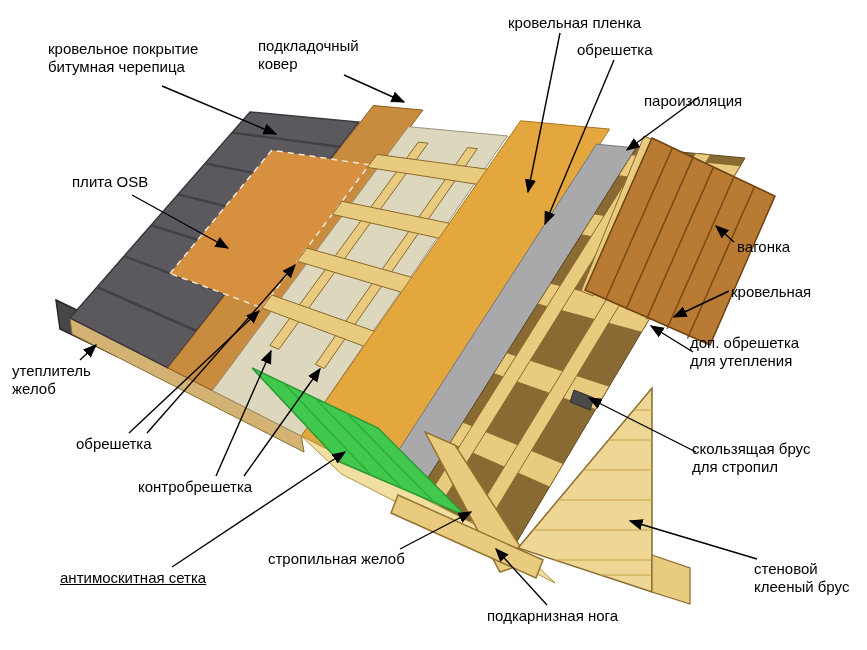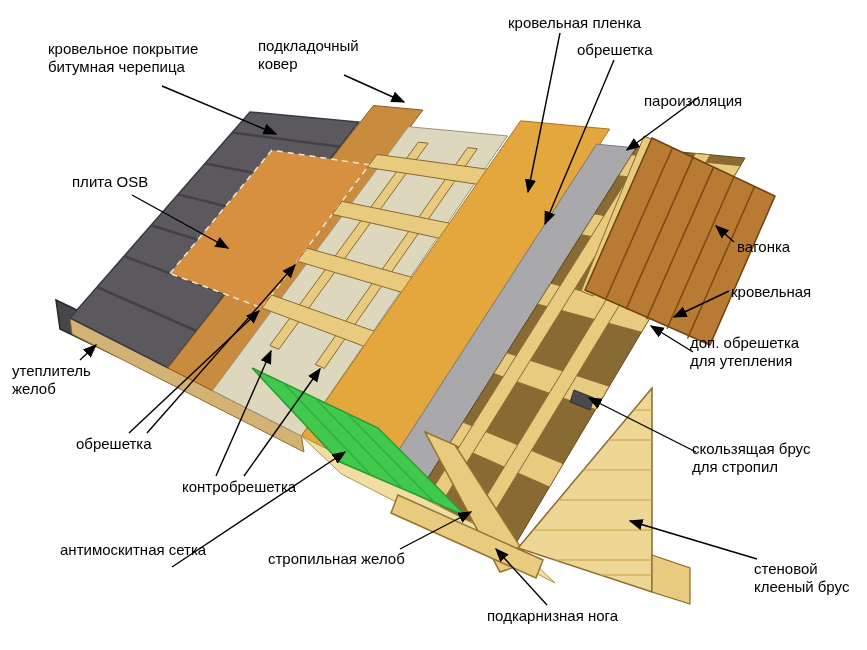--- a/index.html
+++ b/index.html
@@ -107,20 +107,20 @@
   <div class="lbl" style="left:737px;top:238px;">вагонка</div>
   <div class="lbl" style="left:731px;top:283px;">кровельная</div>
   <div class="lbl c" style="left:690px;top:334px;width:150px;">доп. обрешетка
 для утепления</div>
   <div class="lbl c" style="left:692px;top:440px;width:160px;">скользящая брус
 для стропил</div>
   <div class="lbl c" style="left:754px;top:560px;width:125px;">стеновой
 клееный брус</div>
   <div class="lbl" style="left:487px;top:607px;">подкарнизная нога</div>
   <div class="lbl" style="left:268px;top:550px;">стропильная желоб</div>
-  <div class="lbl" style="left:60px;top:541px;">антимоскитная сетка</div>
-  <div class="lbl" style="left:138px;top:478px;margin-left:44px;">контробрешетка</div>
+  <div class="lbl" style="left:60px;top:569px;text-decoration:underline;">антимоскитная сетка</div>
+  <div class="lbl" style="left:138px;top:478px;">контробрешетка</div>
   <div class="lbl" style="left:76px;top:435px;">обрешетка</div>
   <div class="lbl c" style="left:12px;top:362px;width:115px;">утеплитель
 желоб</div>
   <div class="lbl" style="left:63px;top:173px;margin-left:9px;">плита OSB</div>
 
 </div>
 
 </body></html>

